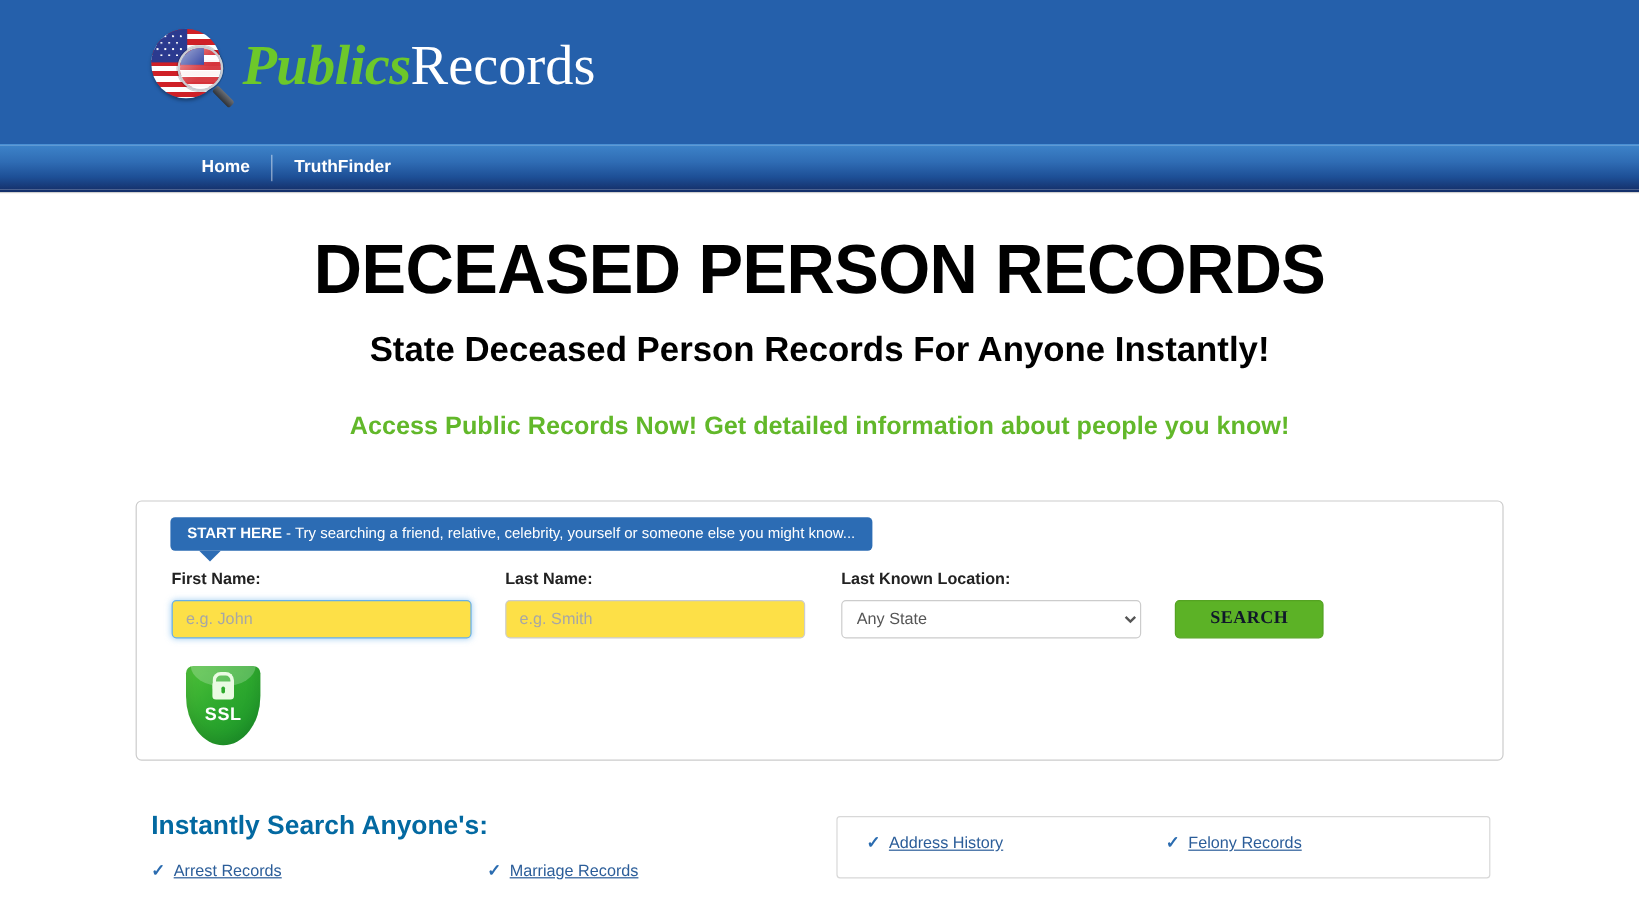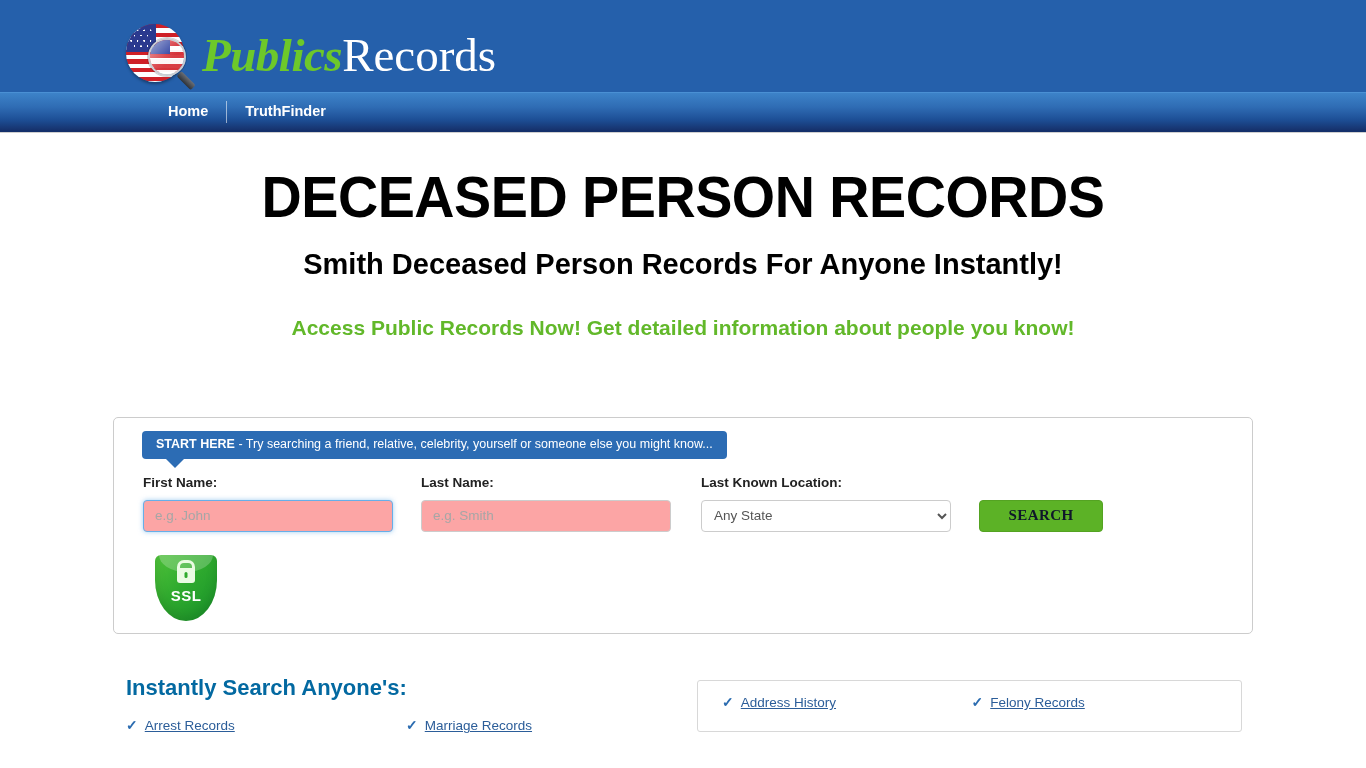--- a/index.html
+++ b/index.html
@@ -6,21 +6,21 @@
   html, body {
     margin: 0; padding: 0;
     width: 1366px; height: 768px;
     overflow: hidden;
     background: #ffffff;
     font-family: "Liberation Sans", sans-serif;
   }
 
   
   .site-header {
-    height: 92px;
+    height: 120px;
     background: #2560ab;
     position: relative;
   }
   .logo-wrap {
     position: absolute;
     left: 124px;
     top: 18px;
     display: flex;
     align-items: center;
   }
@@ -242,21 +242,21 @@
     line-height: 1;
   }
   .field input[type=text] {
     height: 32px;
     border: 1px solid #cccccc;
     border-radius: 4px;
     padding: 0 11px;
     font-size: 13.5px;
     color: #555555;
     font-family: "Liberation Sans", sans-serif;
-    background: #fca5a5;
+    background: #fde047;
     outline: none;
   }
   .field input.focused {
     border-color: #66afe9;
     box-shadow: 0 0 5px rgba(102,175,233,.6);
   }
   .field input::placeholder { color: #a6a6a6; }
   .field select {
     height: 32px;
     border: 1px solid #cccccc;
@@ -431,21 +431,21 @@
 <div class="site-nav">
   <a class="nav-link" href="#">Home</a>
   <div class="nav-sep"></div>
   <a class="nav-link" href="#">TruthFinder</a>
 </div>
 <div class="nav-underline"></div>
 <div class="page-rule"></div>
 
 <div class="hero">
   <h1>DECEASED PERSON RECORDS</h1>
-  <h2>Smith Deceased Person Records For Anyone Instantly!</h2>
+  <h2>State Deceased Person Records For Anyone Instantly!</h2>
   <p class="tagline">Access Public Records Now! Get detailed information about people you know!</p>
 </div>
 
 <div class="search-panel">
 
   <div class="start-here">
     <span class="sh-strong">START HERE</span><span> - Try searching a friend, relative, celebrity, yourself or someone else you might know...</span>
   </div>
 
   <div class="form-row">

